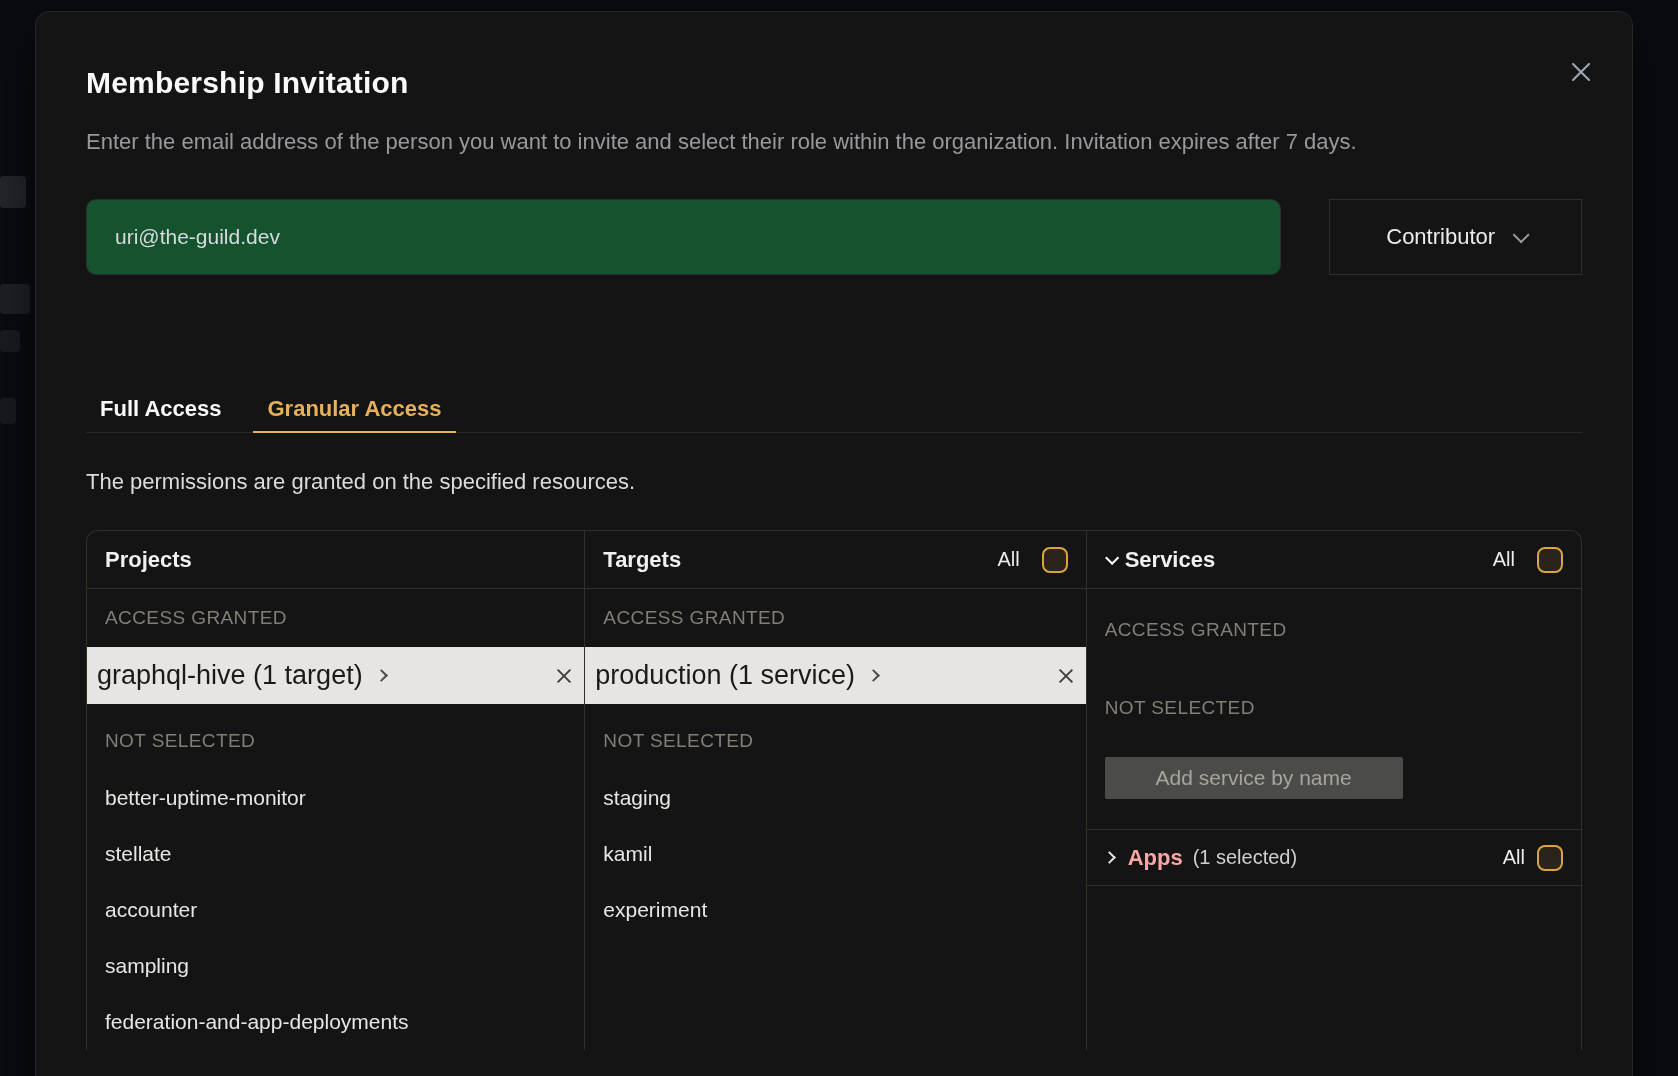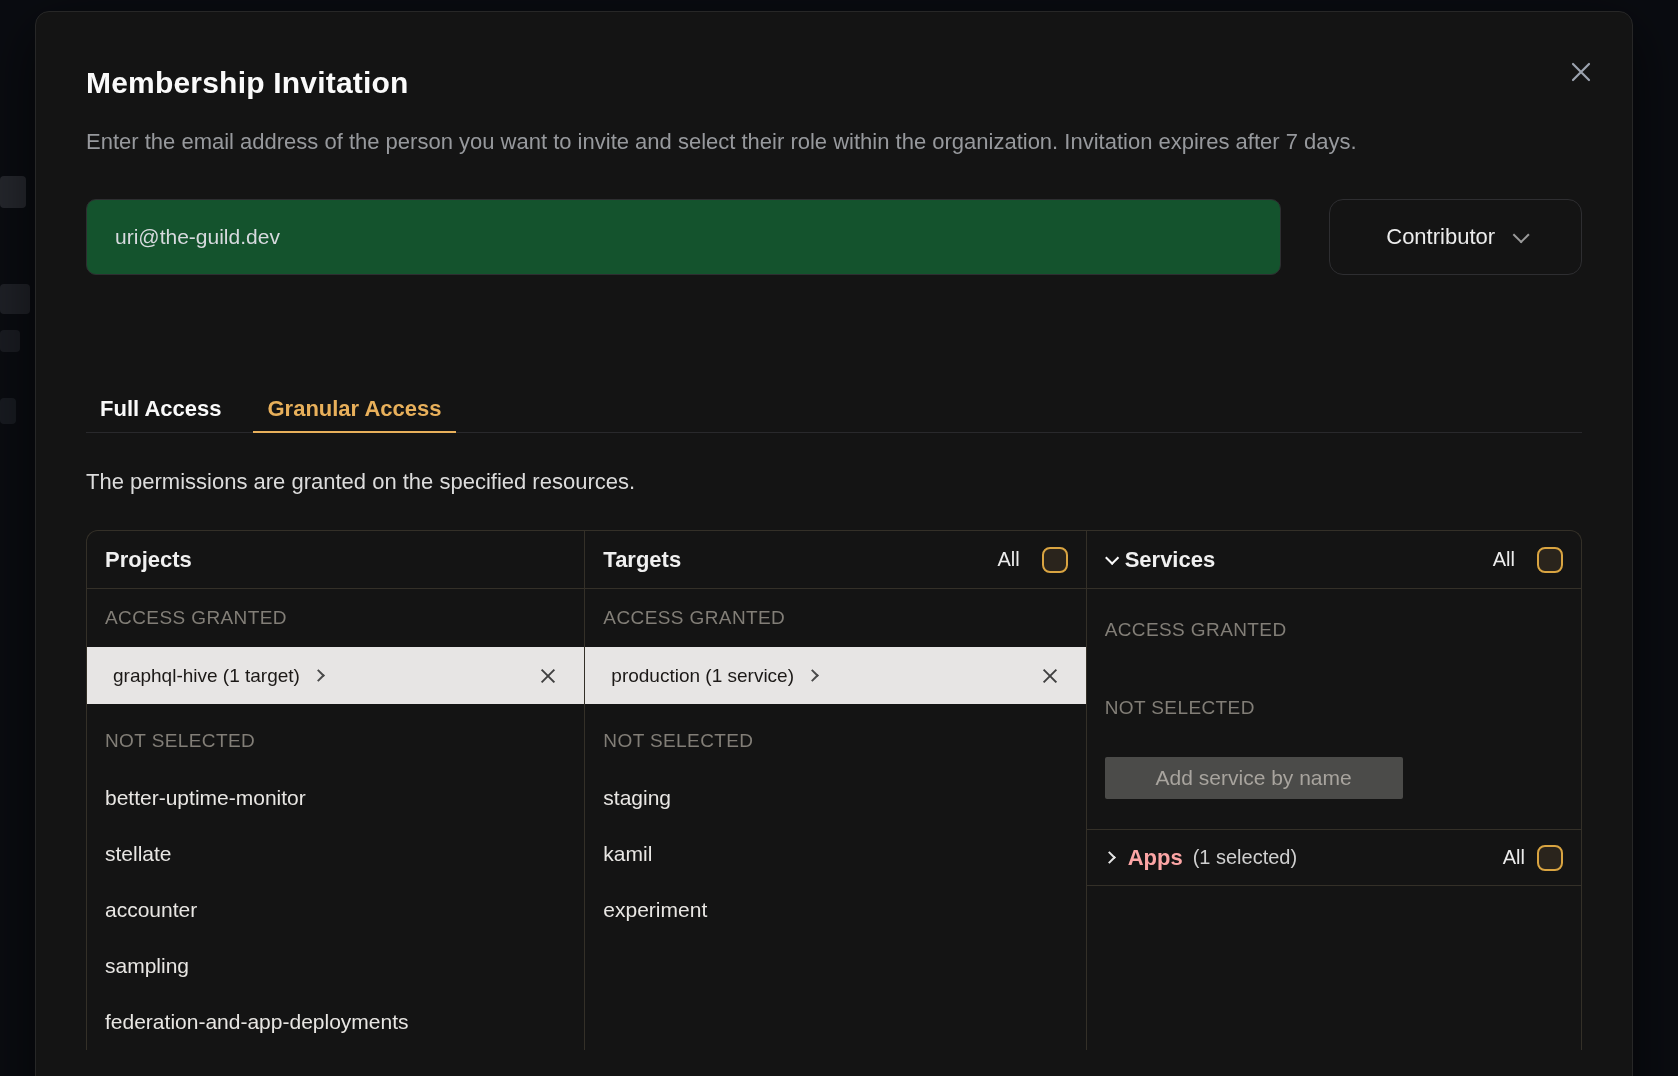--- a/index.html
+++ b/index.html
@@ -20,21 +20,21 @@
   .close-btn{position:absolute;top:46px;right:36px;width:28px;height:28px;background:none;border:none;cursor:pointer;padding:0;}
   .close-btn svg{display:block;}
 
   .dlg-title{margin:52px 0 0;font-size:30px;line-height:38px;font-weight:700;color:#fafafa;letter-spacing:.2px;}
   .dlg-desc{margin:22px 0 0;font-size:22px;line-height:35px;color:#97999d;max-width:1420px;font-weight:400;}
 
   .invite-row{display:flex;margin-top:40px;align-items:center;}
   .email-input{width:1197px;height:76px;background:#14532d;border:1px solid #2e2e31;border-radius:10px;
     color:#d7dade;font-size:21px;padding:0 28px;outline:none;}
   .role-select{margin-left:48px;width:253px;height:76px;background:transparent;border:1px solid #2e2e31;
-    border-radius:14px;display:flex;align-items:center;justify-content:center;gap:18px;cursor:pointer;}
+    border-radius:0;display:flex;align-items:center;justify-content:center;gap:18px;cursor:pointer;}
   .role-select .label{font-size:22px;color:#ececec;}
 
   .chev{display:inline-block;border-right:2px solid currentColor;border-bottom:2px solid currentColor;}
   .chev.down{width:12px;height:12px;transform:rotate(45deg) translateY(-3px);}
   .chev.down.small{width:10px;height:10px;border-width:2.5px;}
   .chev.right{width:9px;height:9px;transform:rotate(-45deg);}
 
   .tabs{margin-top:112px;display:flex;gap:18px;border-bottom:1px solid #29292c;padding-left:0;}
   .tab{height:46px;display:flex;align-items:center;padding:0 14px;font-size:22px;font-weight:700;
     background:none;border:none;cursor:pointer;color:#fafafa;margin-bottom:-1px;border-bottom:2px solid transparent;}
@@ -53,21 +53,21 @@
   .col-title{font-size:22px;font-weight:700;color:#f0f0f0;}
   .spacer{flex:1;}
   .all-label{font-size:20px;color:#ececec;margin-right:12px;}
   .checkbox{width:26px;height:26px;border:2px solid var(--checkbox-border,#d9a441);border-radius:8px;
     background:#2a241c;cursor:pointer;flex:none;}
 
   .section-label{font-size:19px;color:#827e77;letter-spacing:.4px;font-weight:400;}
   .section-label.head{height:58px;display:flex;align-items:center;padding:0 18px;}
   .section-label.mid{margin:22px 0 14px;height:30px;display:flex;align-items:center;padding:0 18px;}
 
-  .sel-row{height:57px;flex:none;display:flex;align-items:center;padding:0 26px;cursor:pointer;font-size:19px;}
+  .sel-row{height:57px;flex:none;display:flex;align-items:center;padding:0 10px;cursor:pointer;font-size:27px;}
   .sel-row.light{background:var(--selected-row-bg,#e7e5e4);color:var(--selected-row-text,#1c1917);}
   .sel-row.dark{background:transparent;color:#f5f5f5;}
   .sel-row .chev.right{margin-left:14px;color:#4a4a4a;}
 
   .x-icon{position:relative;width:20px;height:20px;display:inline-block;cursor:pointer;flex:none;}
   .x-icon::before,.x-icon::after{content:"";position:absolute;left:9px;top:1px;width:2px;height:18px;background:currentColor;}
   .x-icon::before{transform:rotate(45deg);}
   .x-icon::after{transform:rotate(-45deg);}
   .sel-row.light .x-icon{color:#3f3f3f;margin-left:auto;}
   .sel-row.dark .x-icon{color:#a8a29e;margin-left:auto;}

